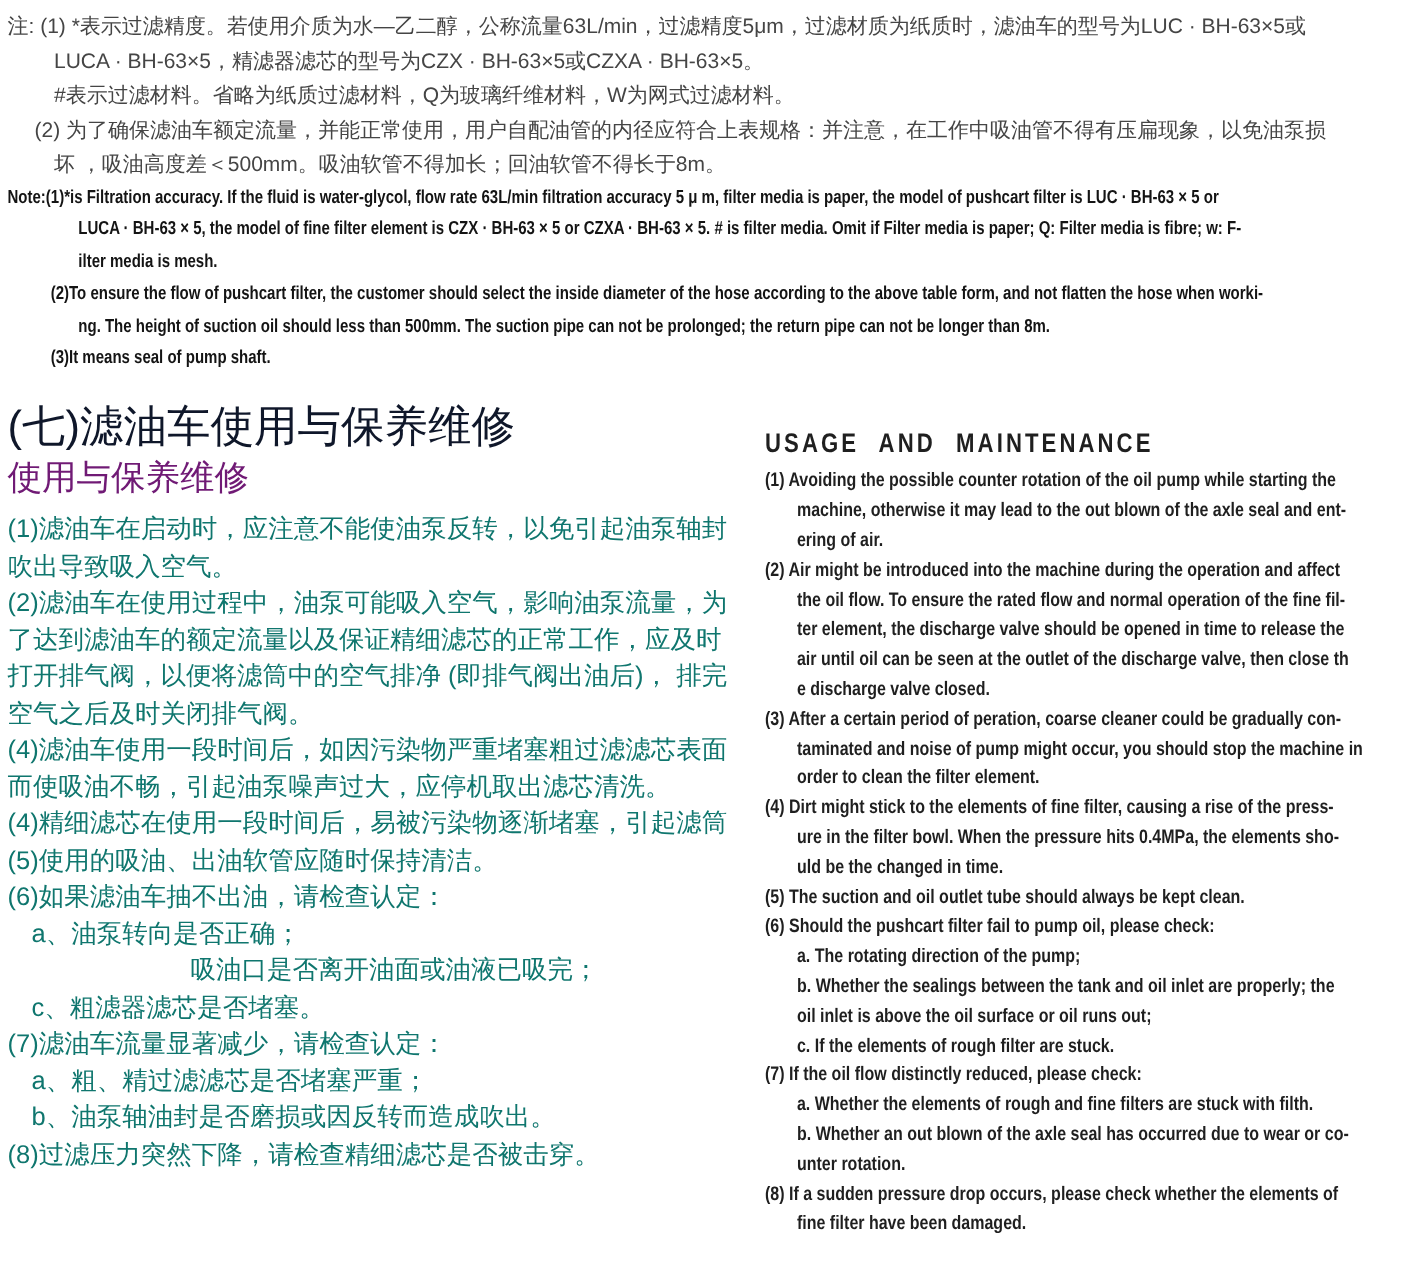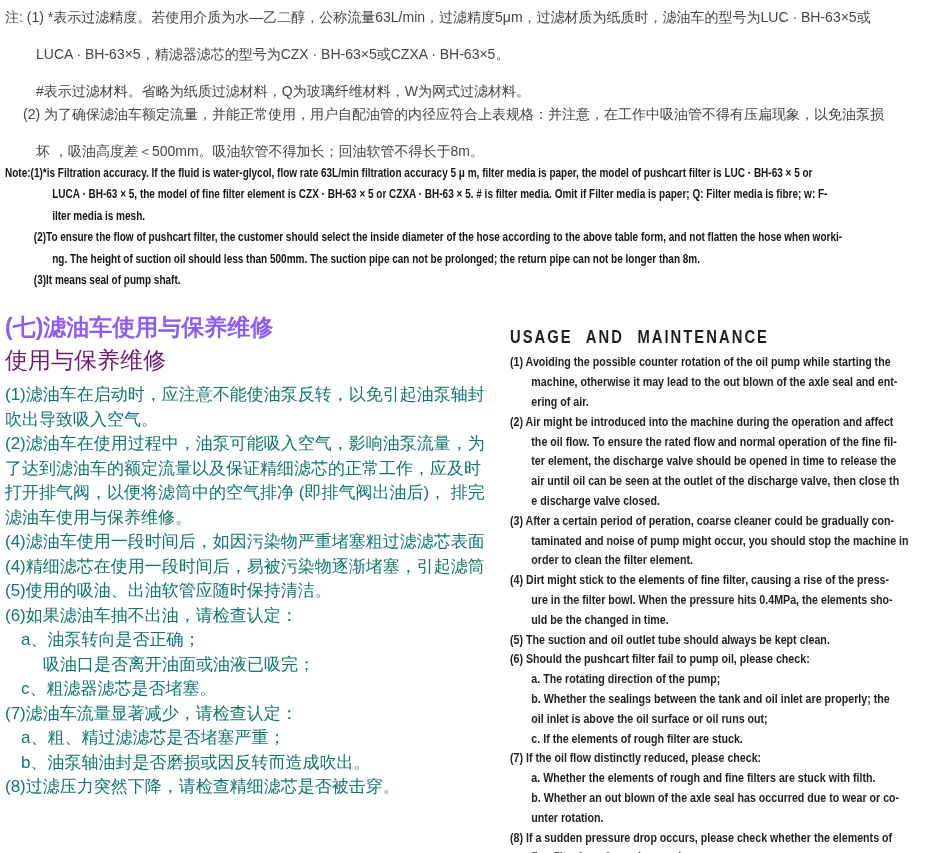--- a/index.html
+++ b/index.html
@@ -5,41 +5,41 @@
   * { margin:0; padding:0; box-sizing:border-box; }
   html,body { width:952px; height:853px; overflow:hidden; background:#ffffff; }
   body { font-family:"Liberation Sans", sans-serif; }
   .page { width:952px; height:765px; padding:6px 0 0 5px; position:relative; }
 
   
   .tnotes-zh { font-size:14px; line-height:23px; color:#454545; }
   .tnotes-zh .line { white-space:nowrap; }
   .zh0 { padding-left:0; }
   .zh1 { padding-left:18px; }
-  .zh2 { padding-left:31px;margin-top:14px; }
+  .zh2 { padding-left:31px; }
 
   
   .en-scale { transform:scaleX(0.80); transform-origin:0 0; width:1190px;
               font-weight:bold; font-size:12.5px; line-height:21.4px;
               color:#141414; letter-spacing:0; }
   .en-scale .line { white-space:nowrap; }
   .en0 { padding-left:0; }
   .en1 { padding-left:36px; }
   .en2 { padding-left:59px; }
 
   
   .columns { display:flex; margin-top:20px; align-items:flex-start; }
   .col-left { width:478px; }
-  .title-zh  { font-size:23px; color:#8b5cf6; font-weight:700; line-height:32px; white-space:nowrap; }
+  .title-zh  { font-size:29px; color:#0f172a; font-weight:400; line-height:32px; white-space:nowrap; }
   .subtitle-zh { font-size:23px; color:#701a75; font-weight:400; line-height:34px; margin-bottom:6px; white-space:nowrap; }
   .body-zh { font-size:17px; color:#0f766e; line-height:24.5px; }
   .body-zh .line { white-space:nowrap; }
   .b0 { padding-left:0; }
   .b1 { padding-left:16px; }
-  .b2 { padding-left:38px; }
+  .b2 { padding-left:38px;text-align:center; }
 
   .col-right { width:474px; margin-left:27px; padding-top:14px; }
   .right-scale { transform:scaleX(0.82); transform-origin:0 0; width:560px;
                  color:#1f1f1f; font-weight:bold; }
   .title-en { font-size:18px; letter-spacing:2.5px; word-spacing:9px; line-height:24px; margin-bottom:3px; white-space:nowrap; }
   .body-en { font-size:13px; line-height:19.8px; }
   .body-en .line { white-space:nowrap; }
   .e0 { padding-left:0; }
   .e1 { padding-left:26px; }
 </style>
@@ -71,22 +71,23 @@
 
     <div class="col-left">
       <h2 class="title-zh">(七)滤油车使用与保养维修</h2>
       <h3 class="subtitle-zh">使用与保养维修</h3>
       <div class="body-zh">
           <div class="line b0">(1)滤油车在启动时，应注意不能使油泵反转，以免引起油泵轴封</div>
           <div class="line b0">吹出导致吸入空气。</div>
           <div class="line b0">(2)滤油车在使用过程中，油泵可能吸入空气，影响油泵流量，为</div>
           <div class="line b0">了达到滤油车的额定流量以及保证精细滤芯的正常工作，应及时</div>
           <div class="line b0">打开排气阀，以便将滤筒中的空气排净 (即排气阀出油后)， 排完</div>
-          <div class="line b0">滤油车使用与保养维修。</div>
+          <div class="line b0">空气之后及时关闭排气阀。</div>
           <div class="line b0">(4)滤油车使用一段时间后，如因污染物严重堵塞粗过滤滤芯表面</div>
+          <div class="line b0">而使吸油不畅，引起油泵噪声过大，应停机取出滤芯清洗。</div>
           <div class="line b0">(4)精细滤芯在使用一段时间后，易被污染物逐渐堵塞，引起滤筒</div>
           <div class="line b0">(5)使用的吸油、出油软管应随时保持清洁。</div>
           <div class="line b0">(6)如果滤油车抽不出油，请检查认定：</div>
           <div class="line b1">a、油泵转向是否正确；</div>
           <div class="line b2">吸油口是否离开油面或油液已吸完；</div>
           <div class="line b1">c、粗滤器滤芯是否堵塞。</div>
           <div class="line b0">(7)滤油车流量显著减少，请检查认定：</div>
           <div class="line b1">a、粗、精过滤滤芯是否堵塞严重；</div>
           <div class="line b1">b、油泵轴油封是否磨损或因反转而造成吹出。</div>
           <div class="line b0">(8)过滤压力突然下降，请检查精细滤芯是否被击穿。</div>

